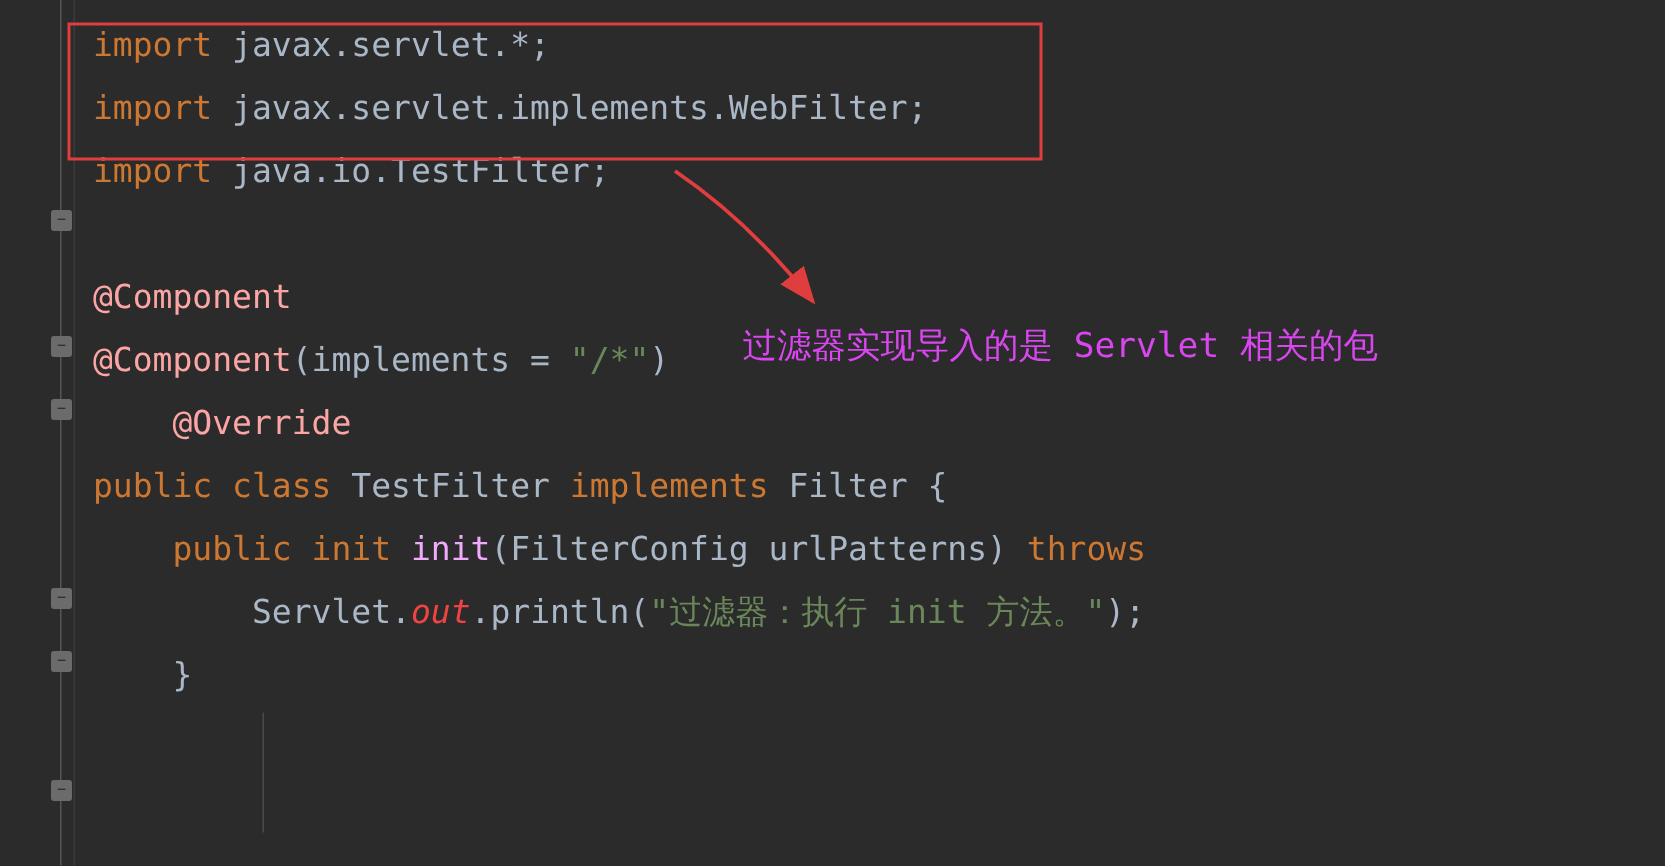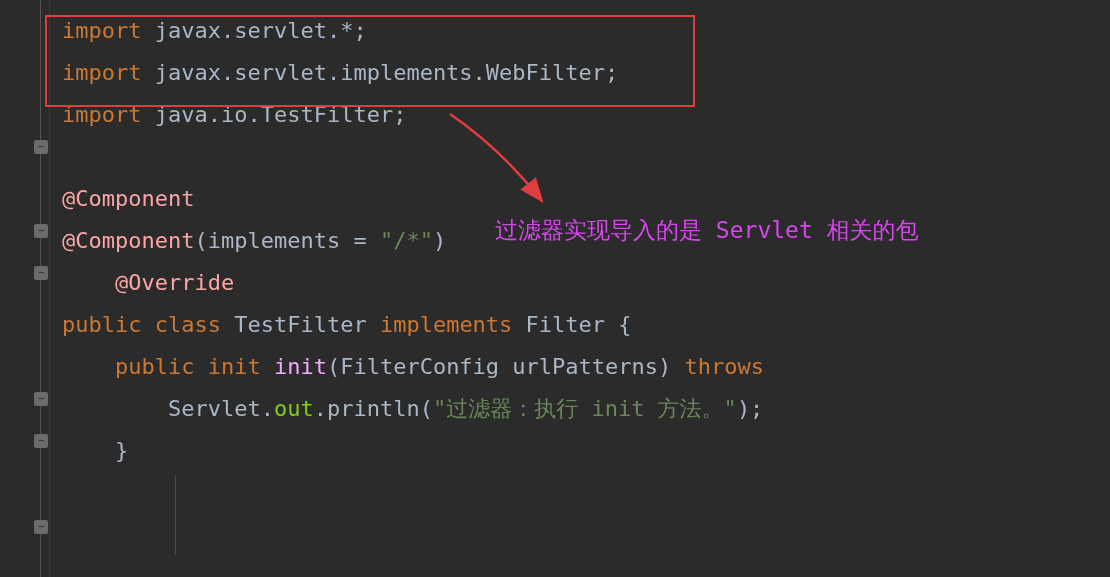--- a/index.html
+++ b/index.html
@@ -53,21 +53,21 @@
       height: 42px;
       line-height: 42px;
       white-space: pre;
       color: #a9b7c6;
     }
     .kw { color: #cc7832; }
     .str { color: #6a8759; }
     .anno { color: #fca5a5; }
     .cls { color: #a9b7c6; }
     .fn { color: #f0abfc; }
-    .static-field { color: #84cc16; }
+    .static-field { color: #ef4444; font-style: italic; }
     
     .red-box {
       position: absolute;
       border: 2px solid #e03e3e;
       pointer-events: none;
     }
     .annotation-text {
       position: absolute;
       color: #d946ef;
       font-size: 23px;

